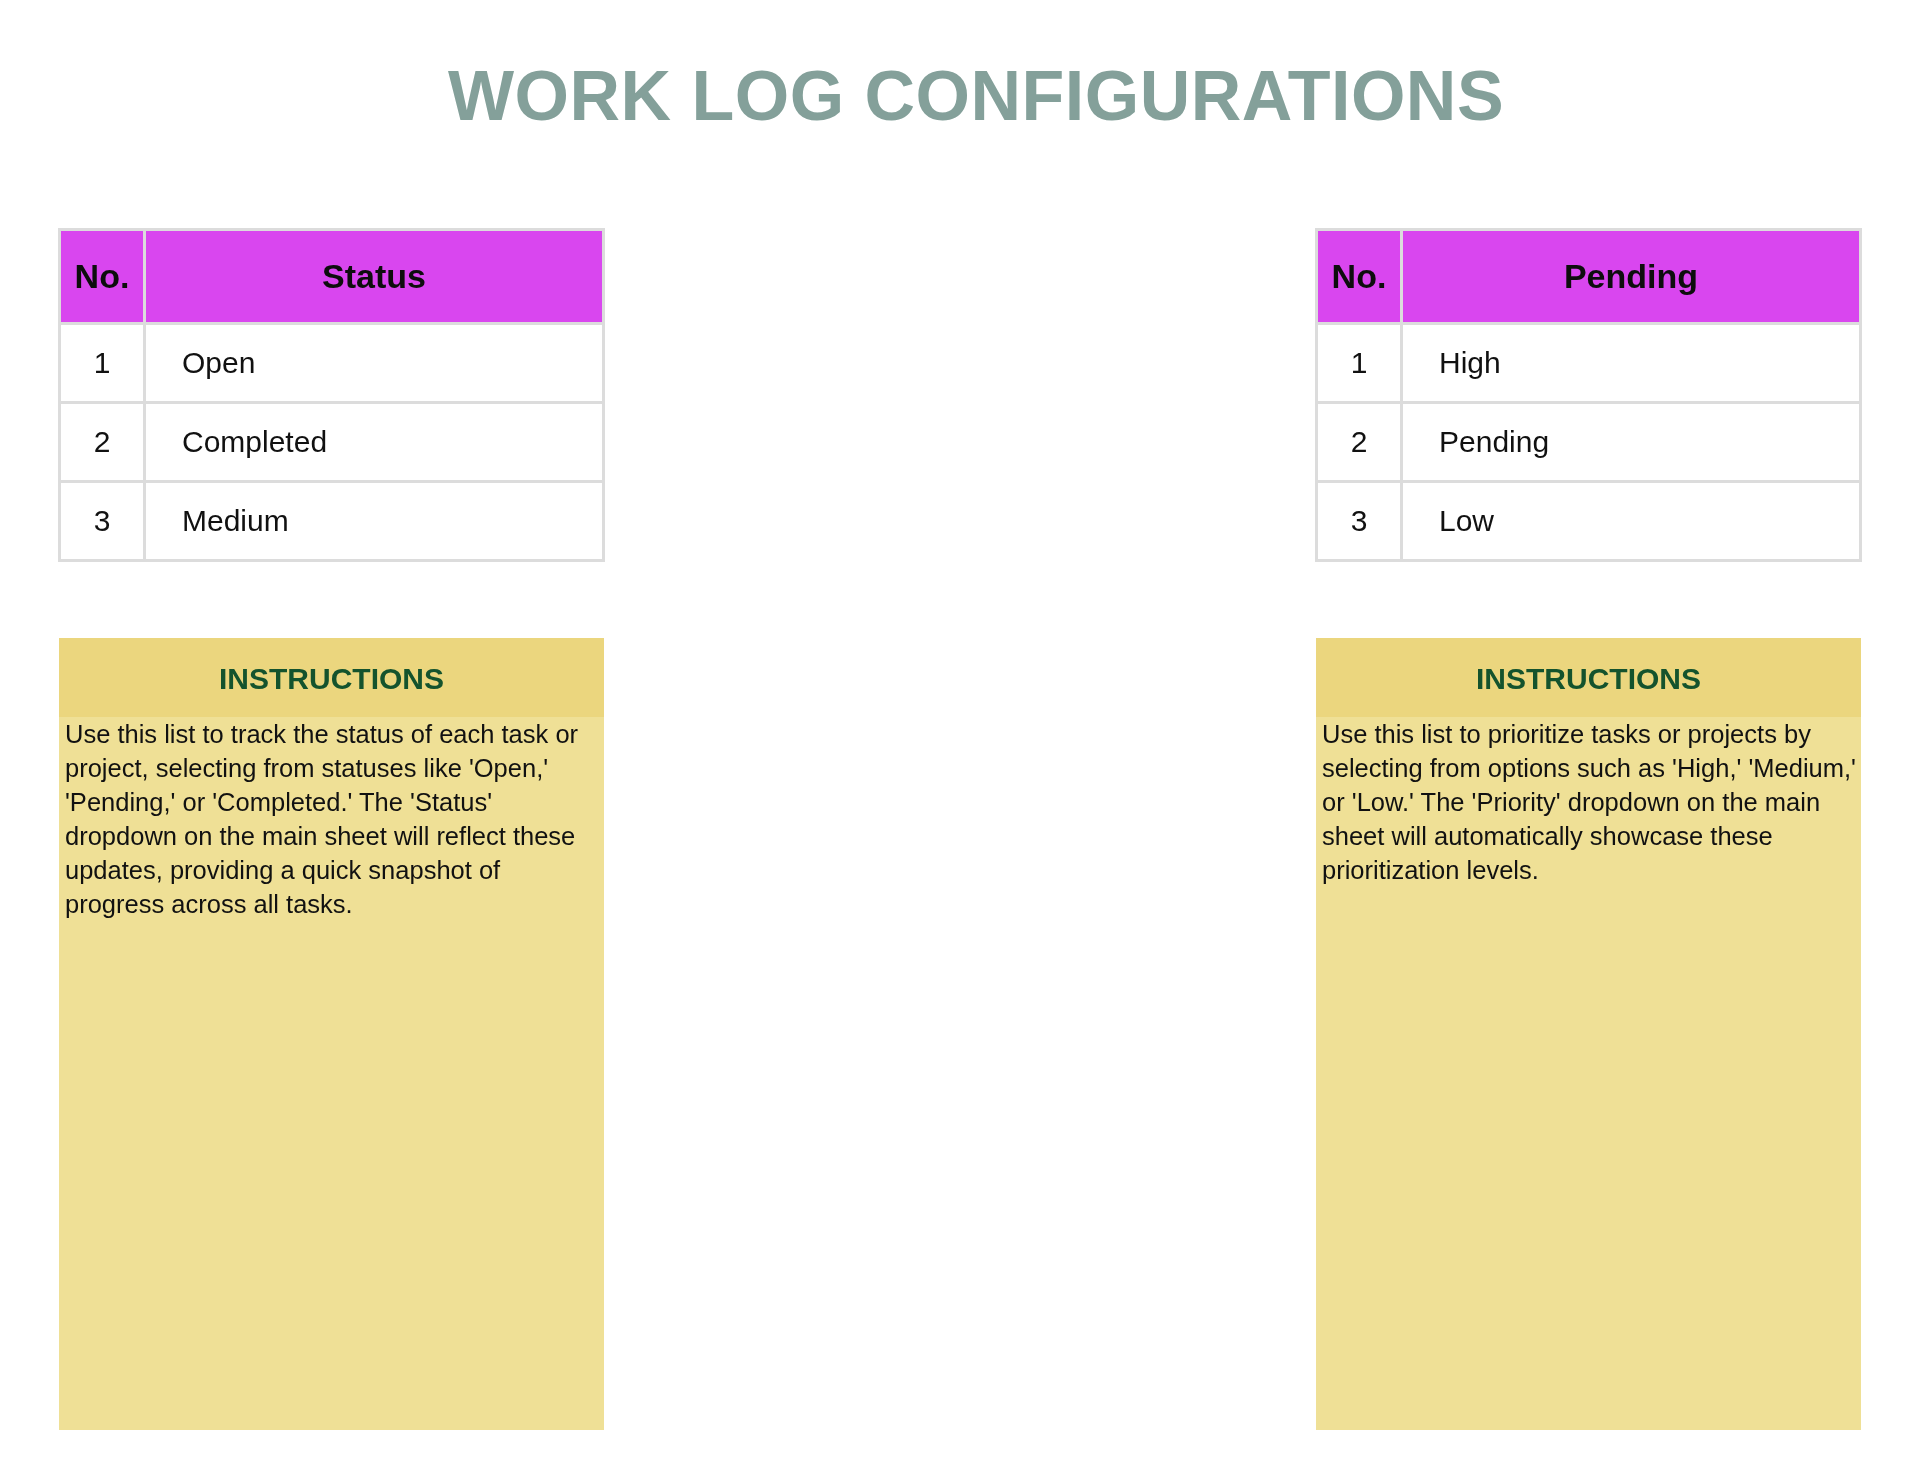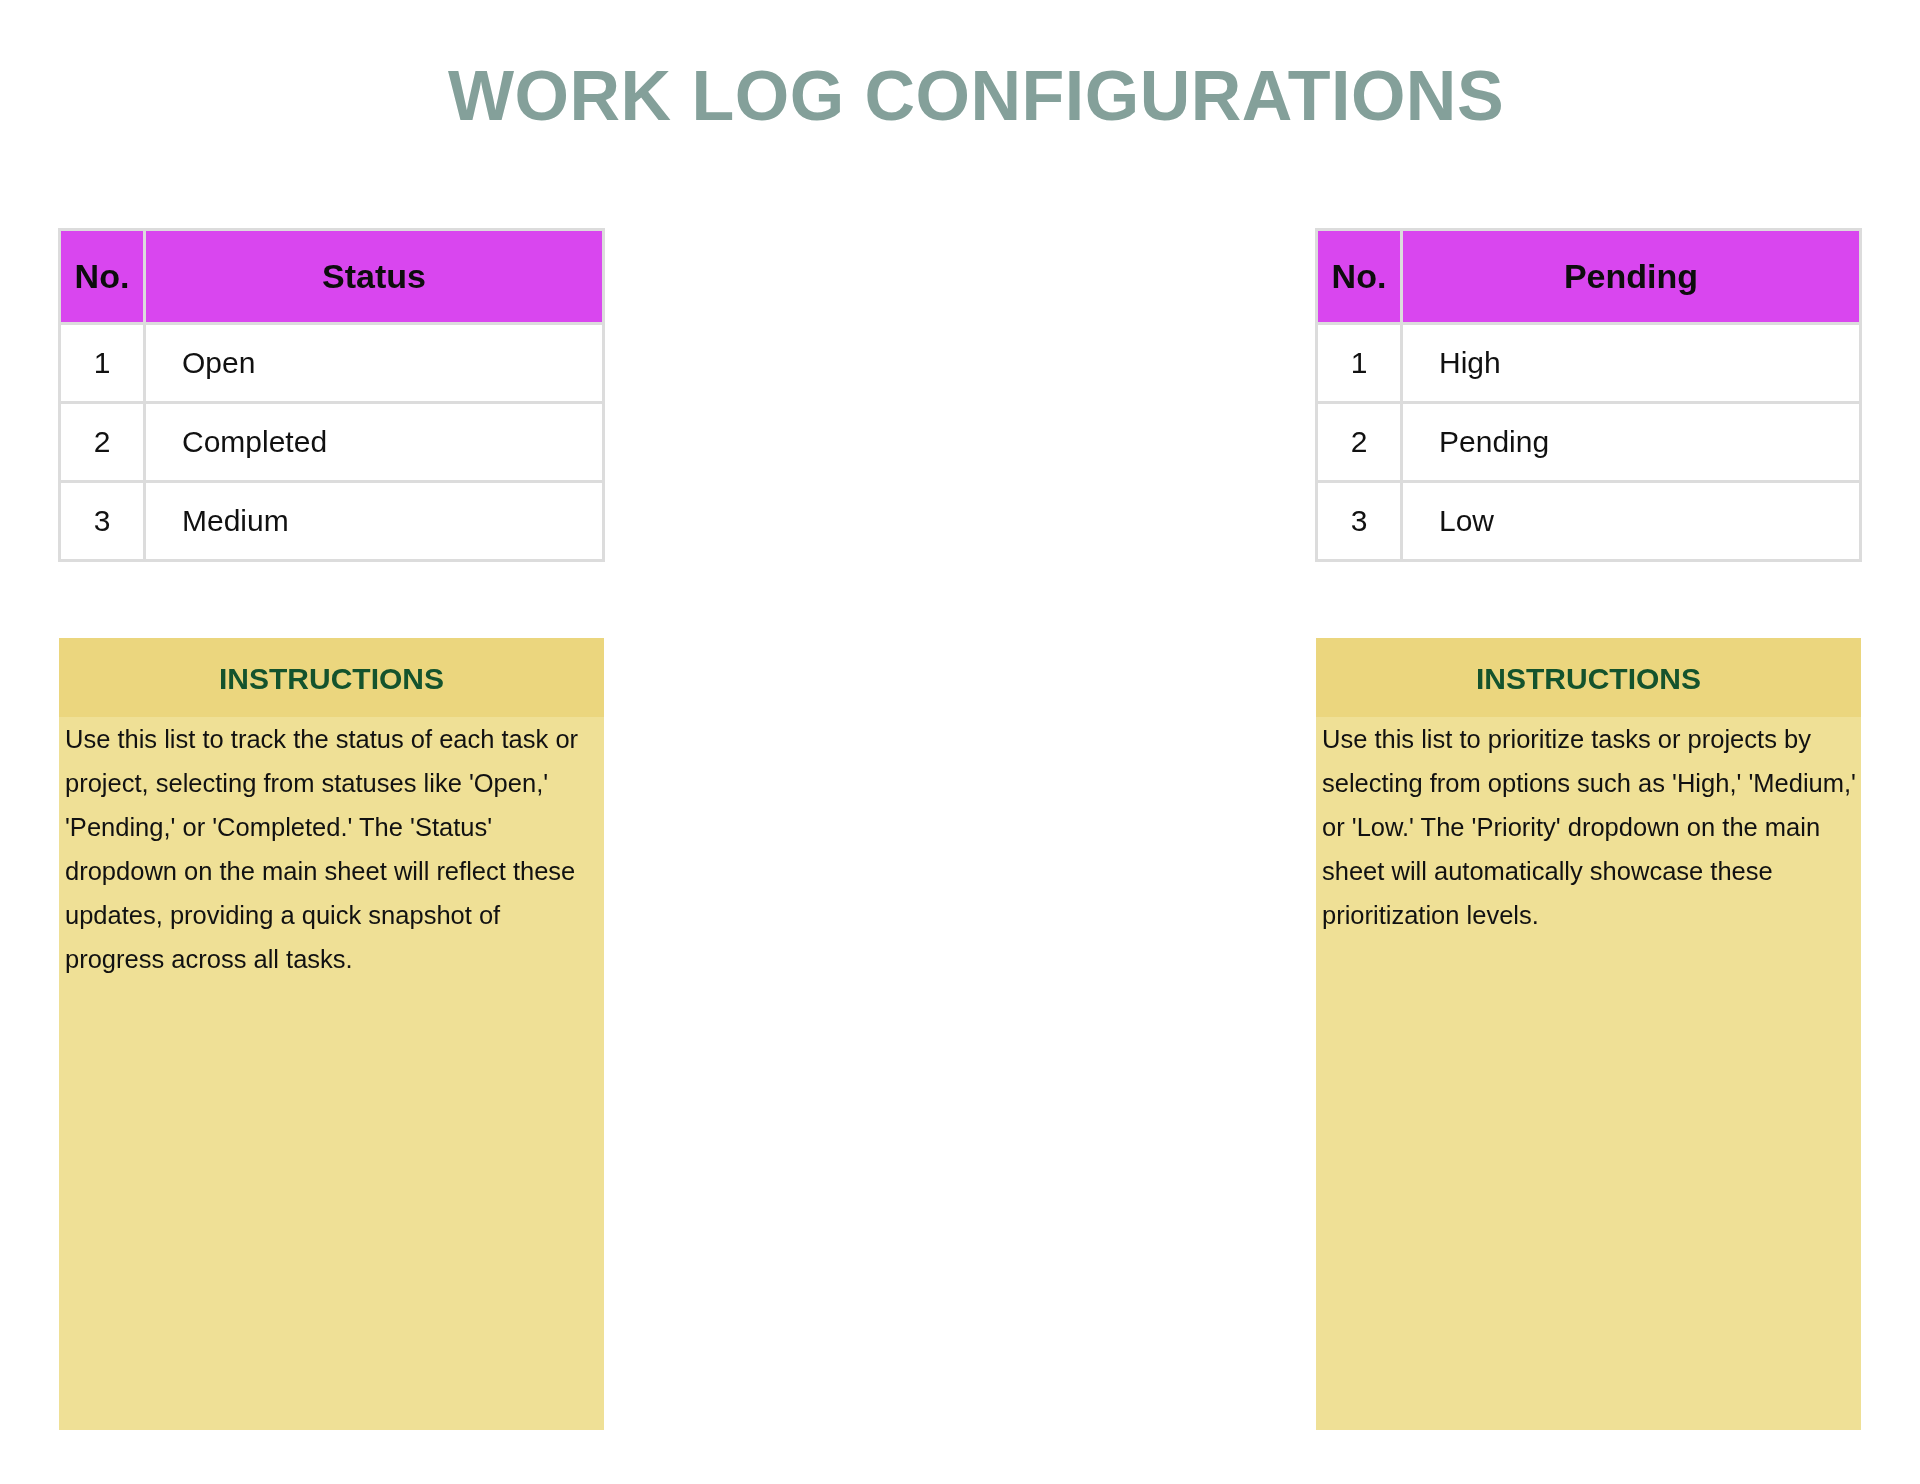--- a/index.html
+++ b/index.html
@@ -78,21 +78,21 @@
       background: #EBD67E;
       text-align: center;
       font-size: 30px;
       font-weight: bold;
       line-height: 82px;
       color: #14532d;
     }
     .instructions-body {
       padding: 0 2px 0 6px;
       font-size: 25.5px;
-      line-height: 44px;
+      line-height: 34px;
       color: #111111;
       margin-top: 0;
     }
   </style>
 </head>
 <body>
 
 <h1 class="page-title">WORK LOG CONFIGURATIONS</h1>
 
 <table class="config-table left">

